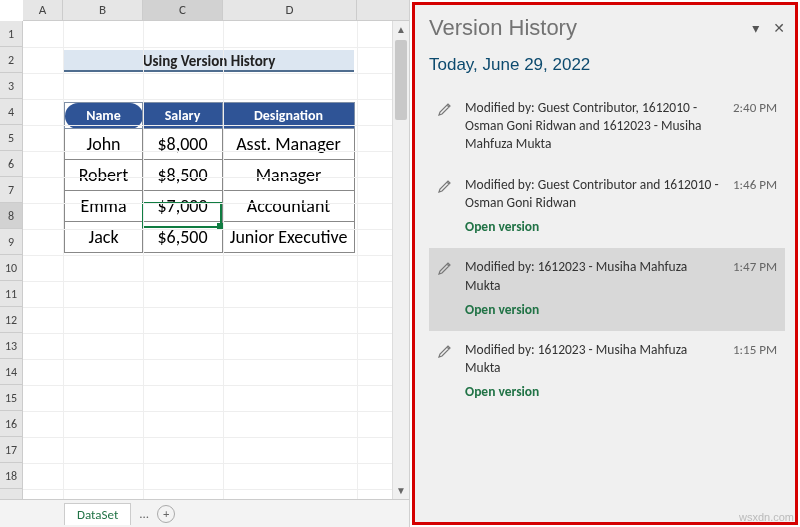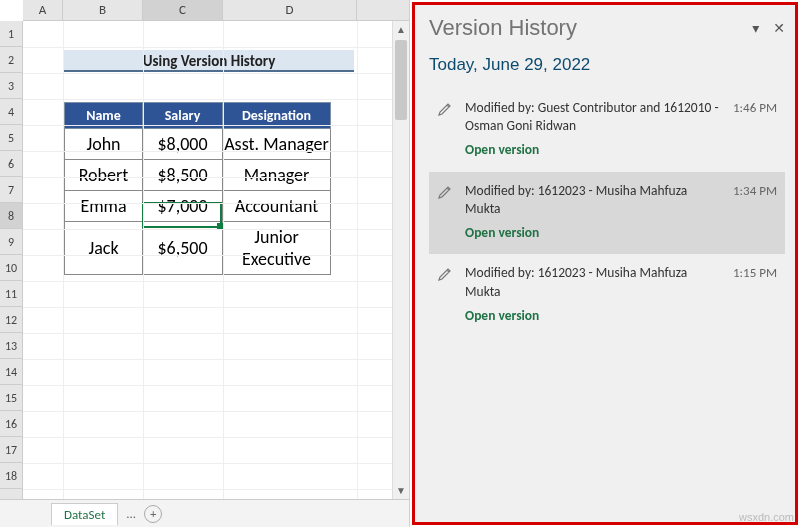--- a/index.html
+++ b/index.html
@@ -92,23 +92,23 @@
     padding: 4px 0;
     font-size: 14px;
   }
   .tbl td {
     border: 1px solid #888;
     text-align: center;
     padding: 4px 0;
     font-size: 18px;
     background: #fff;
   }
-  .tbl .c-name { width: 78px; }
+  .tbl .c-name { width: 78px; border-radius: 13px; }
   .tbl .c-sal  { width: 80px; }
-  .tbl .c-des  { width: 108px; }
+  .tbl .c-des  { width: 132px; }
   .cursor {
     position: absolute;
     border: 2px solid #107c41;
     pointer-events: none;
   }
   .cursor::after {
     content:"";
     position:absolute; right:-3px; bottom:-3px;
     width:6px; height:6px; background:#107c41;
   }
@@ -120,21 +120,21 @@
   }
   .vscroll .arrow { height:17px; text-align:center; font-size:10px; color:#666; line-height:17px; }
   .vscroll .track { flex:1; position:relative; }
   .vscroll .thumb { position:absolute; left:2px; right:2px; top:2px; height:80px; background:#c8c8c8; border-radius:2px; }
   .tabs {
     height: 28px;
     background: #f3f3f3;
     border-top:1px solid #ccc;
     display:flex;
     align-items:center;
-    padding-left: 51px;
+    padding-left: 64px;
     gap: 2px;
     font-size: 13px;
   }
   .tabs .tab {
     padding: 3px 12px;
     background:#fff;
     border:1px solid #ccc;
     border-bottom:none;
     color:#217346;
   }
@@ -305,31 +305,40 @@
       </div>
     </div>
     <div class="date-heading">Today, June 29, 2022</div>
     <div class="ver-list" id="ver-list">
         <div class="ver-item">
           <div class="ver-icon">
             <svg width="16" height="16" viewBox="0 0 16 16">
               <path fill="none" stroke="#777" stroke-width="1.2" d="M2 14 L3 11 L11 3 L13 5 L5 13 Z M10 4 L12 6"></path>
             </svg>
           </div>
+          <div class="ver-body">Modified by: Guest Contributor, 1612010 - Osman Goni Ridwan and 1612023 - Musiha Mahfuza Mukta</div>
+          <div class="ver-time">2:40 PM</div>
+        </div>
+        <div class="ver-item">
+          <div class="ver-icon">
+            <svg width="16" height="16" viewBox="0 0 16 16">
+              <path fill="none" stroke="#777" stroke-width="1.2" d="M2 14 L3 11 L11 3 L13 5 L5 13 Z M10 4 L12 6"></path>
+            </svg>
+          </div>
           <div class="ver-body">Modified by: Guest Contributor and 1612010 - Osman Goni Ridwan<span class="open-link">Open version</span></div>
           <div class="ver-time">1:46 PM</div>
         </div>
         <div class="ver-item selected">
           <div class="ver-icon">
             <svg width="16" height="16" viewBox="0 0 16 16">
               <path fill="none" stroke="#777" stroke-width="1.2" d="M2 14 L3 11 L11 3 L13 5 L5 13 Z M10 4 L12 6"></path>
             </svg>
           </div>
           <div class="ver-body">Modified by: 1612023 - Musiha Mahfuza Mukta<span class="open-link">Open version</span></div>
-          <div class="ver-time">1:34 PM</div>
+          <div class="ver-time">1:47 PM</div>
         </div>
         <div class="ver-item">
           <div class="ver-icon">
             <svg width="16" height="16" viewBox="0 0 16 16">
               <path fill="none" stroke="#777" stroke-width="1.2" d="M2 14 L3 11 L11 3 L13 5 L5 13 Z M10 4 L12 6"></path>
             </svg>
           </div>
           <div class="ver-body">Modified by: 1612023 - Musiha Mahfuza Mukta<span class="open-link">Open version</span></div>
           <div class="ver-time">1:15 PM</div>
         </div>

